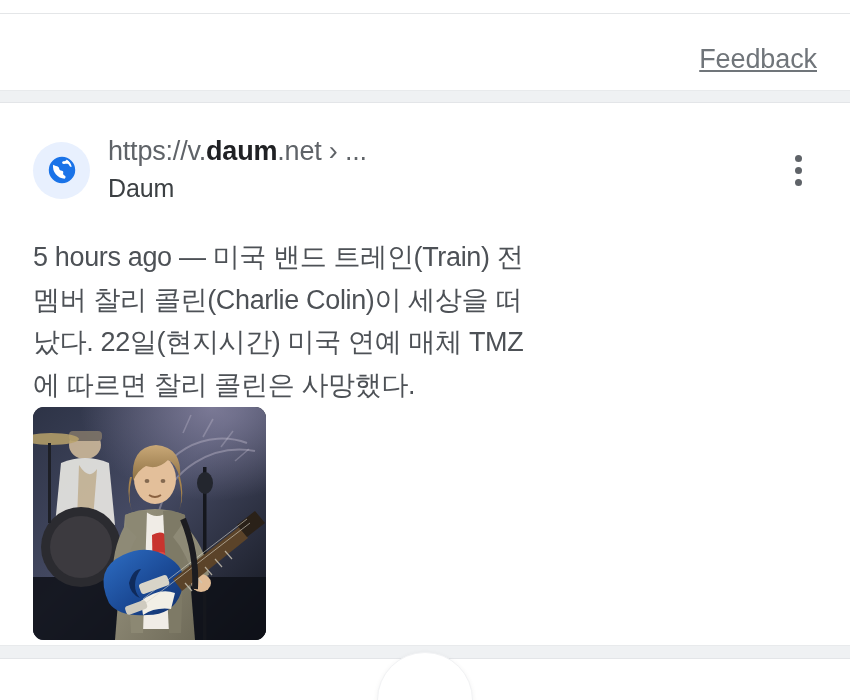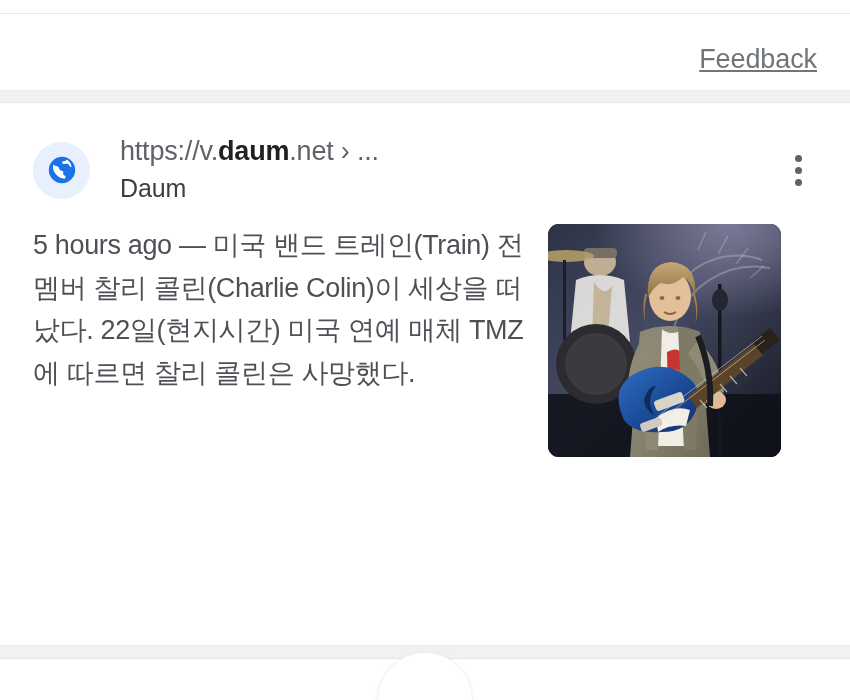--- a/index.html
+++ b/index.html
@@ -88,21 +88,21 @@
     border-radius: 50%;
     background: #e8f0fe;
     display: flex;
     align-items: center;
     justify-content: center;
     flex: 0 0 auto;
   }
   .favicon svg { display: block; }
 
   .source-text {
-    margin-left: 30px;
+    margin-left: 18px;
     display: flex;
     flex-direction: column;
     justify-content: center;
     line-height: 1.18;
   }
   .url-line {
     font-size: 27px;
     color: #5f6368;
     white-space: nowrap;
     letter-spacing: -0.2px;
@@ -145,23 +145,24 @@
     font-size: 37px;
     line-height: 1.33;
     color: #2a56c6;
     letter-spacing: -0.6px;
     cursor: pointer;
     max-width: 790px;
   }
 
   
   .body-row {
-    margin-top: 26px;
+    margin-top: 38px;
     display: flex;
     align-items: flex-start;
+    flex-direction: column;
   }
   .snippet {
     flex: 1 1 auto;
     font-size: 27px;
     line-height: 1.58;
     color: #4d5156;
     letter-spacing: -0.35px;
     max-width: 515px;
     padding-right: 16px;
   }

